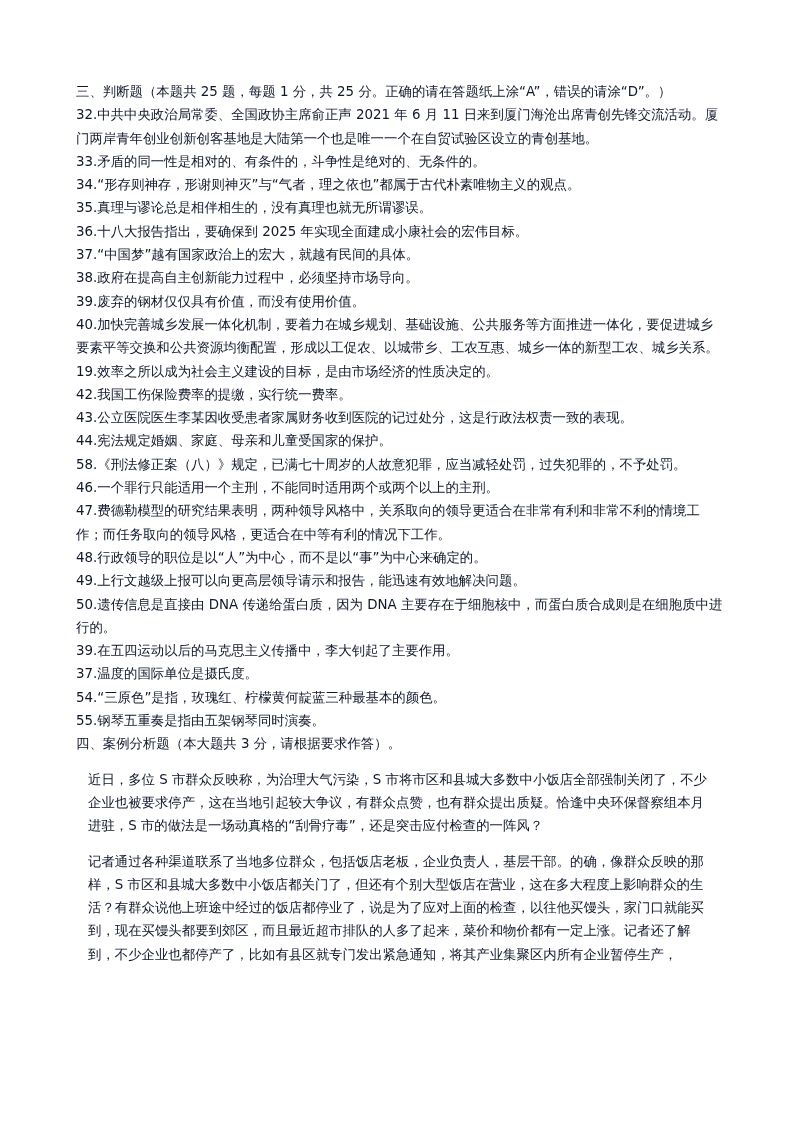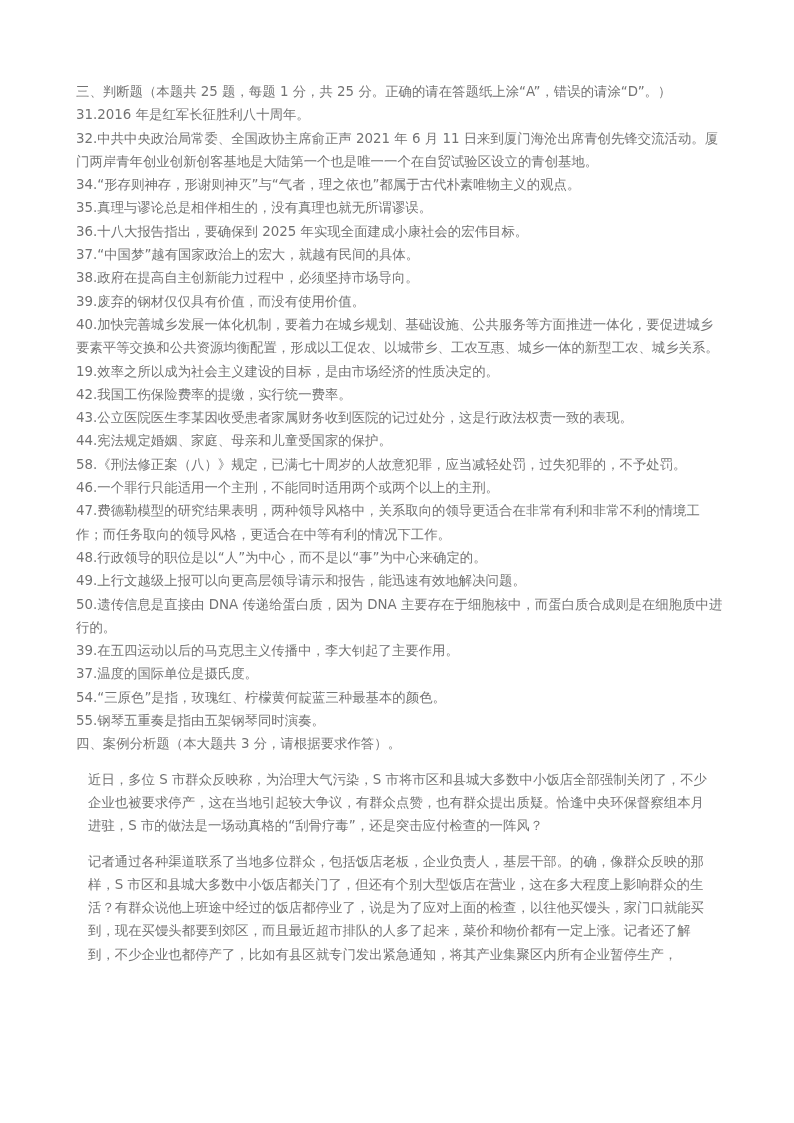--- a/index.html
+++ b/index.html
@@ -5,35 +5,35 @@
   html, body { margin: 0; padding: 0; background: #ffffff; }
   body { width: 794px; height: 1123px; position: relative; overflow: hidden; }
   .page {
     position: absolute;
     left: 76px;
     top: 80px;
     width: 650px;
     font-family: "DejaVu Sans", "Liberation Sans", sans-serif;
     font-size: 13.4px;
     line-height: 23.3px;
-    color: #737373;
+    color: #0f172a;
     letter-spacing: 0;
   }
   .line { white-space: normal; word-break: break-all; margin: 0; }
   .section-head { margin: 0; }
   .para { margin: 12px; }
 </style>
 </head>
 <body>
 
 <div class="page">
   <p class="section-head">三、判断题（本题共 25 题，每题 1 分，共 25 分。正确的请在答题纸上涂“A”，错误的请涂“D”。）</p>
   <div>
-    <p class="line">31.2016 年是红军长征胜利八十周年。</p>
     <p class="line">32.中共中央政治局常委、全国政协主席俞正声 2021 年 6 月 11 日来到厦门海沧出席青创先锋交流活动。厦门两岸青年创业创新创客基地是大陆第一个也是唯一一个在自贸试验区设立的青创基地。</p>
+    <p class="line">33.矛盾的同一性是相对的、有条件的，斗争性是绝对的、无条件的。</p>
     <p class="line">34.“形存则神存，形谢则神灭”与“气者，理之依也”都属于古代朴素唯物主义的观点。</p>
     <p class="line">35.真理与谬论总是相伴相生的，没有真理也就无所谓谬误。</p>
     <p class="line">36.十八大报告指出，要确保到 2025 年实现全面建成小康社会的宏伟目标。</p>
     <p class="line">37.“中国梦”越有国家政治上的宏大，就越有民间的具体。</p>
     <p class="line">38.政府在提高自主创新能力过程中，必须坚持市场导向。</p>
     <p class="line">39.废弃的钢材仅仅具有价值，而没有使用价值。</p>
     <p class="line">40.加快完善城乡发展一体化机制，要着力在城乡规划、基础设施、公共服务等方面推进一体化，要促进城乡要素平等交换和公共资源均衡配置，形成以工促农、以城带乡、工农互惠、城乡一体的新型工农、城乡关系。</p>
     <p class="line">19.效率之所以成为社会主义建设的目标，是由市场经济的性质决定的。</p>
     <p class="line">42.我国工伤保险费率的提缴，实行统一费率。</p>
     <p class="line">43.公立医院医生李某因收受患者家属财务收到医院的记过处分，这是行政法权责一致的表现。</p>

